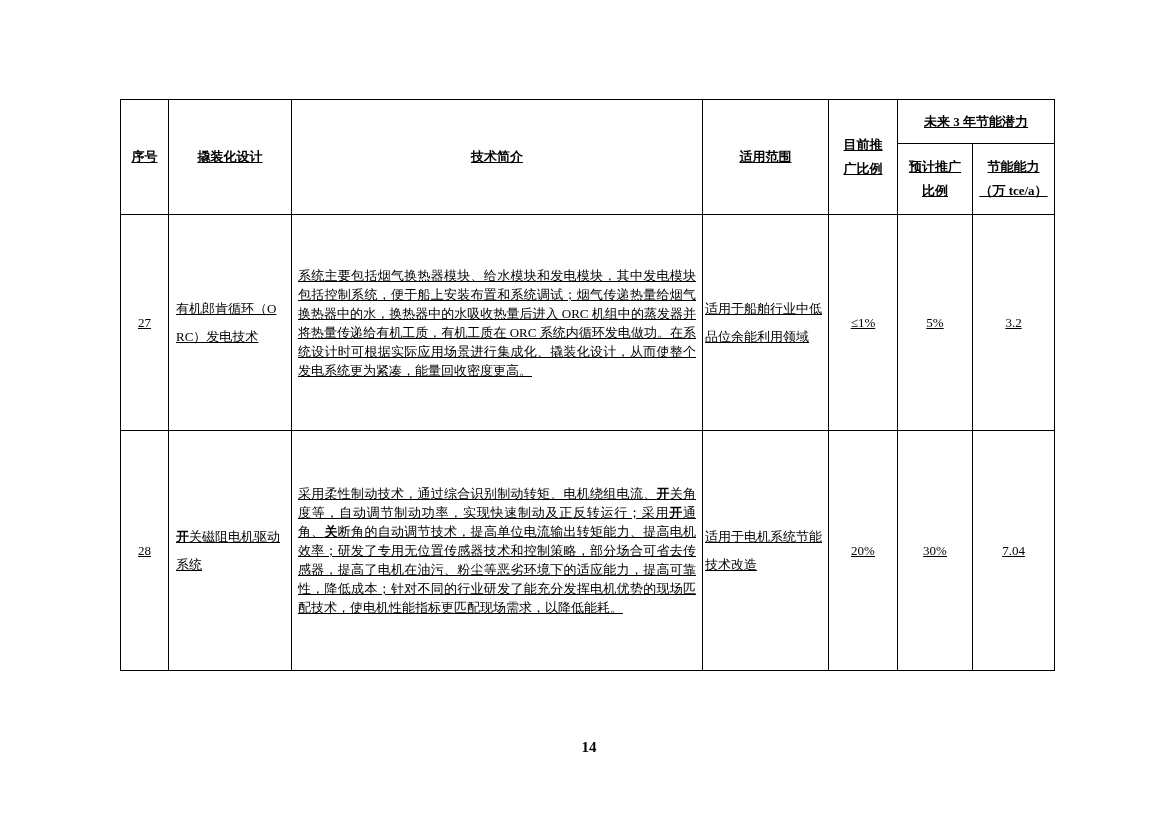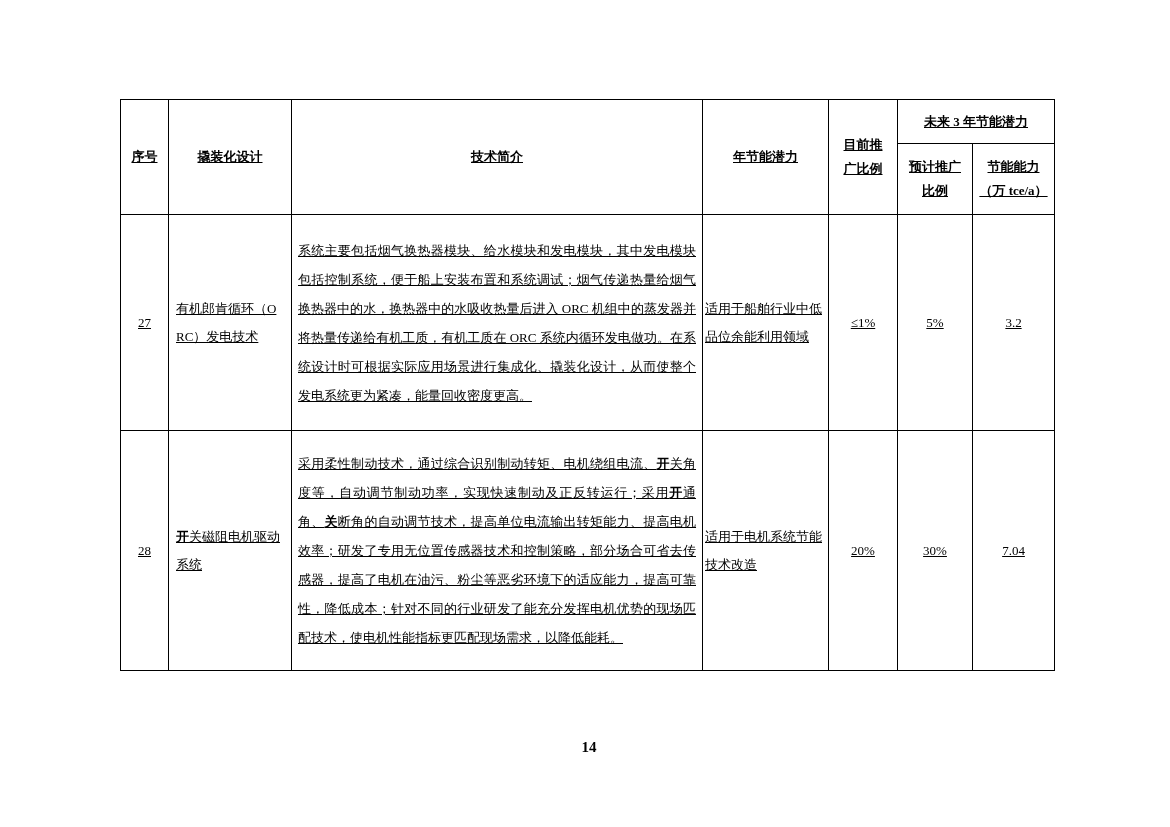--- a/index.html
+++ b/index.html
@@ -49,21 +49,21 @@
   }
   .c-name {
     text-align: left;
     font-size: 16px;
     line-height: 28px;
     padding: 20px 7px;
   }
   .c-intro {
     text-align: justify;
     font-size: 16px;
-    line-height: 29px;
+    line-height: 19px;
     padding: 4px 6px;
   }
   .c-scope {
     text-align: left;
     font-size: 16px;
     line-height: 28px;
     padding: 2px 2px;
   }
   .c-intro b, .c-name b {
     font-weight: bold;
@@ -90,21 +90,21 @@
     <col style="width:126px">
     <col style="width:69px">
     <col style="width:75px">
     <col style="width:82px">
   </colgroup>
   <thead>
     <tr class="hr1">
       <th rowspan="2">序号</th>
       <th rowspan="2">撬装化设计</th>
       <th rowspan="2">技术简介</th>
-      <th rowspan="2">年节能潜力</th>
+      <th rowspan="2">适用范围</th>
       <th rowspan="2" class="hdr-narrow">目前推广比例</th>
       <th colspan="2">未来 3 年节能潜力</th>
     </tr>
     <tr class="hr2">
       <th class="hdr-narrow">预计推广比例</th>
       <th>节能能力（万 tce/a）</th>
     </tr>
   </thead>
   <tbody>
     <tr class="row-27">

